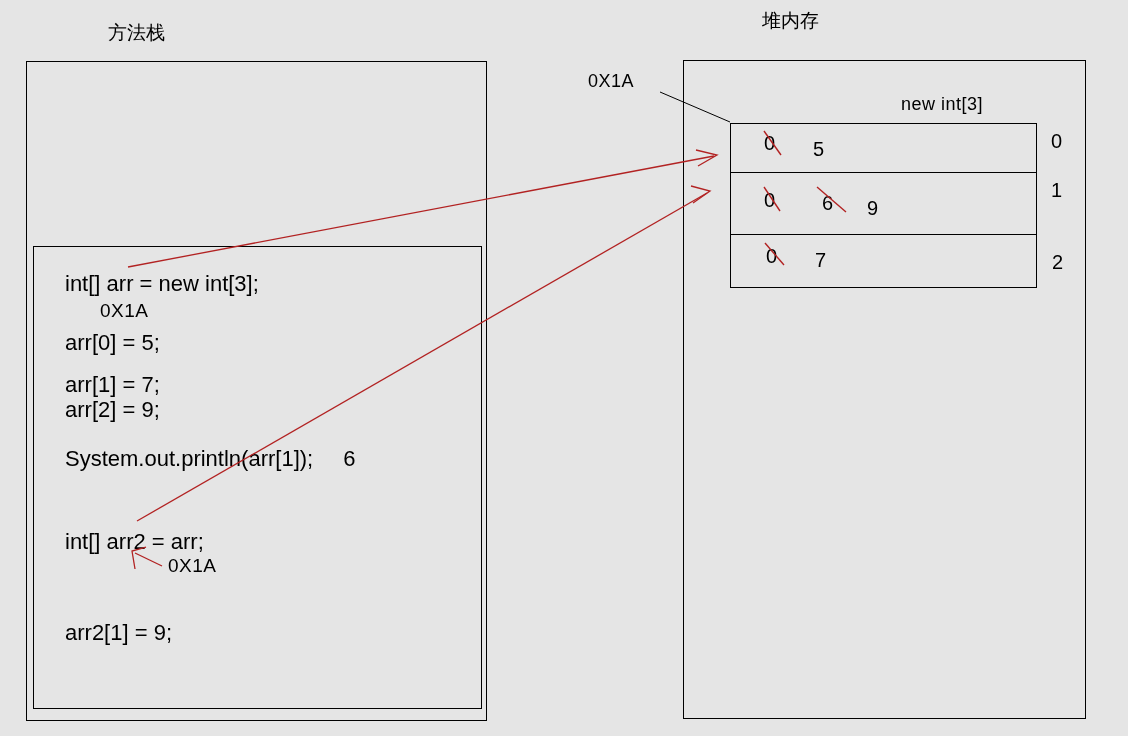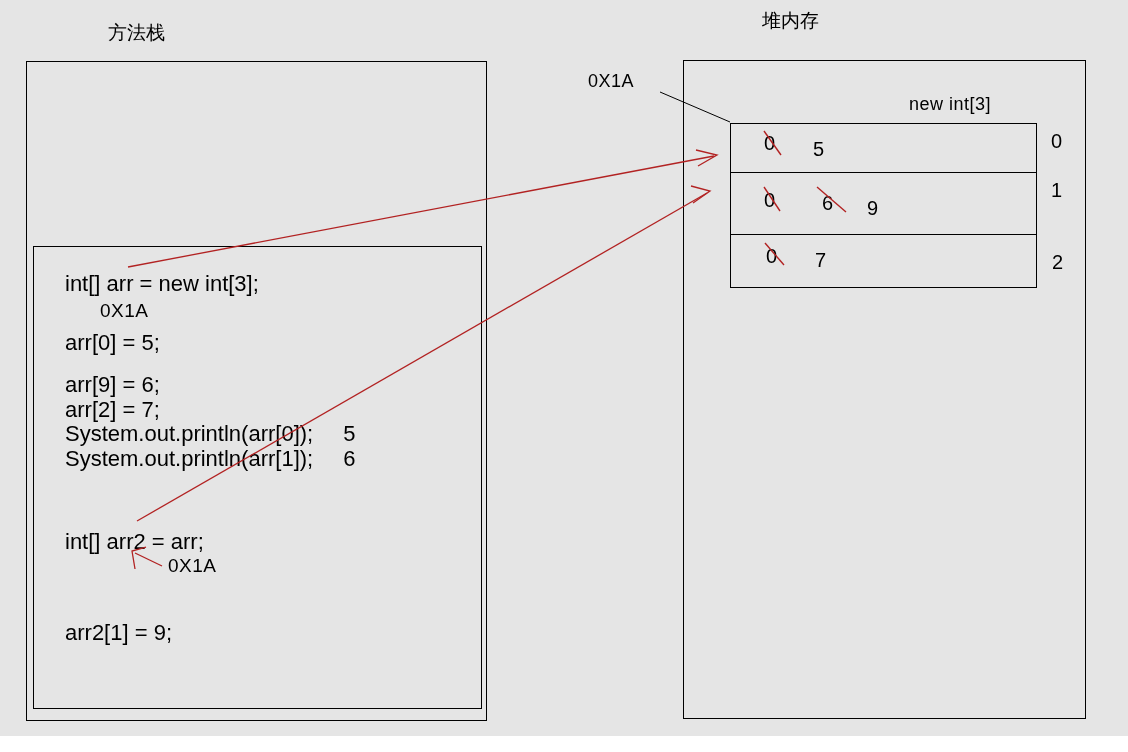--- a/index.html
+++ b/index.html
@@ -33,33 +33,32 @@
   <div class="title" style="left:108px; top:20px;">方法栈</div>
   <div class="title" style="left:762px; top:8px;text-align:center;">堆内存</div>
 
   <div class="box" style="left:26px; top:61px; width:461px; height:660px;"></div>
 
   <div class="box" style="left:33px; top:246px; width:449px; height:463px;"></div>
 
   <div class="code-line" style="top:271px;"><span>int[] arr = new int[3];</span></div>
   <div class="addr-label" style="left:100px; top:300px; font-size:19px;">0X1A</div>
   <div class="code-line" style="top:330px;"><span>arr[0] = 5;</span></div>
-  <div class="code-line" style="top:372px;"><span>arr[9] = 6;</span></div>
-  <div class="code-line" style="top:397px;"><span>arr[2] = 7;</span></div>
-  <div class="code-line" style="top:421px;"><span>System.out.println(arr[0]);</span><span class="out gap30">5</span></div>
+  <div class="code-line" style="top:372px;"><span>arr[1] = 7;</span></div>
+  <div class="code-line" style="top:397px;"><span>arr[2] = 9;</span></div>
   <div class="code-line" style="top:446px;"><span>System.out.println(arr[1]);</span><span class="out gap30">6</span></div>
   <div class="code-line" style="top:529px;"><span>int[] arr2 = arr;</span></div>
   <div class="addr-label" style="left:168px; top:555px; font-size:19px;">0X1A</div>
   <div class="code-line" style="top:620px;"><span>arr2[1] = 9;</span></div>
 
   <div class="box" style="left:683px; top:60px; width:403px; height:659px;"></div>
 
   <div class="addr-label" style="left:588px; top:71px;">0X1A</div>
 
-  <div class="addr-label" style="left:901px; top:94px;margin-left:8px;">new int[3]</div>
+  <div class="addr-label" style="left:901px; top:94px;">new int[3]</div>
 
   <div class="box" style="left:730px; top:123px; width:307px; height:165px;">
     <div class="arr-row" style="top:0; height:48px;">
       <span class="cell" style="left:33px; top:9px;">0</span>
       <span class="cell" style="left:82px; top:15px;">5</span>
     </div>
     <div class="arr-row row-sep" style="top:48px; height:62px;">
       <span class="cell" style="left:33px; top:17px;">0</span>
       <span class="cell" style="left:91px; top:20px;">6</span>
       <span class="cell" style="left:136px; top:25px;">9</span>

